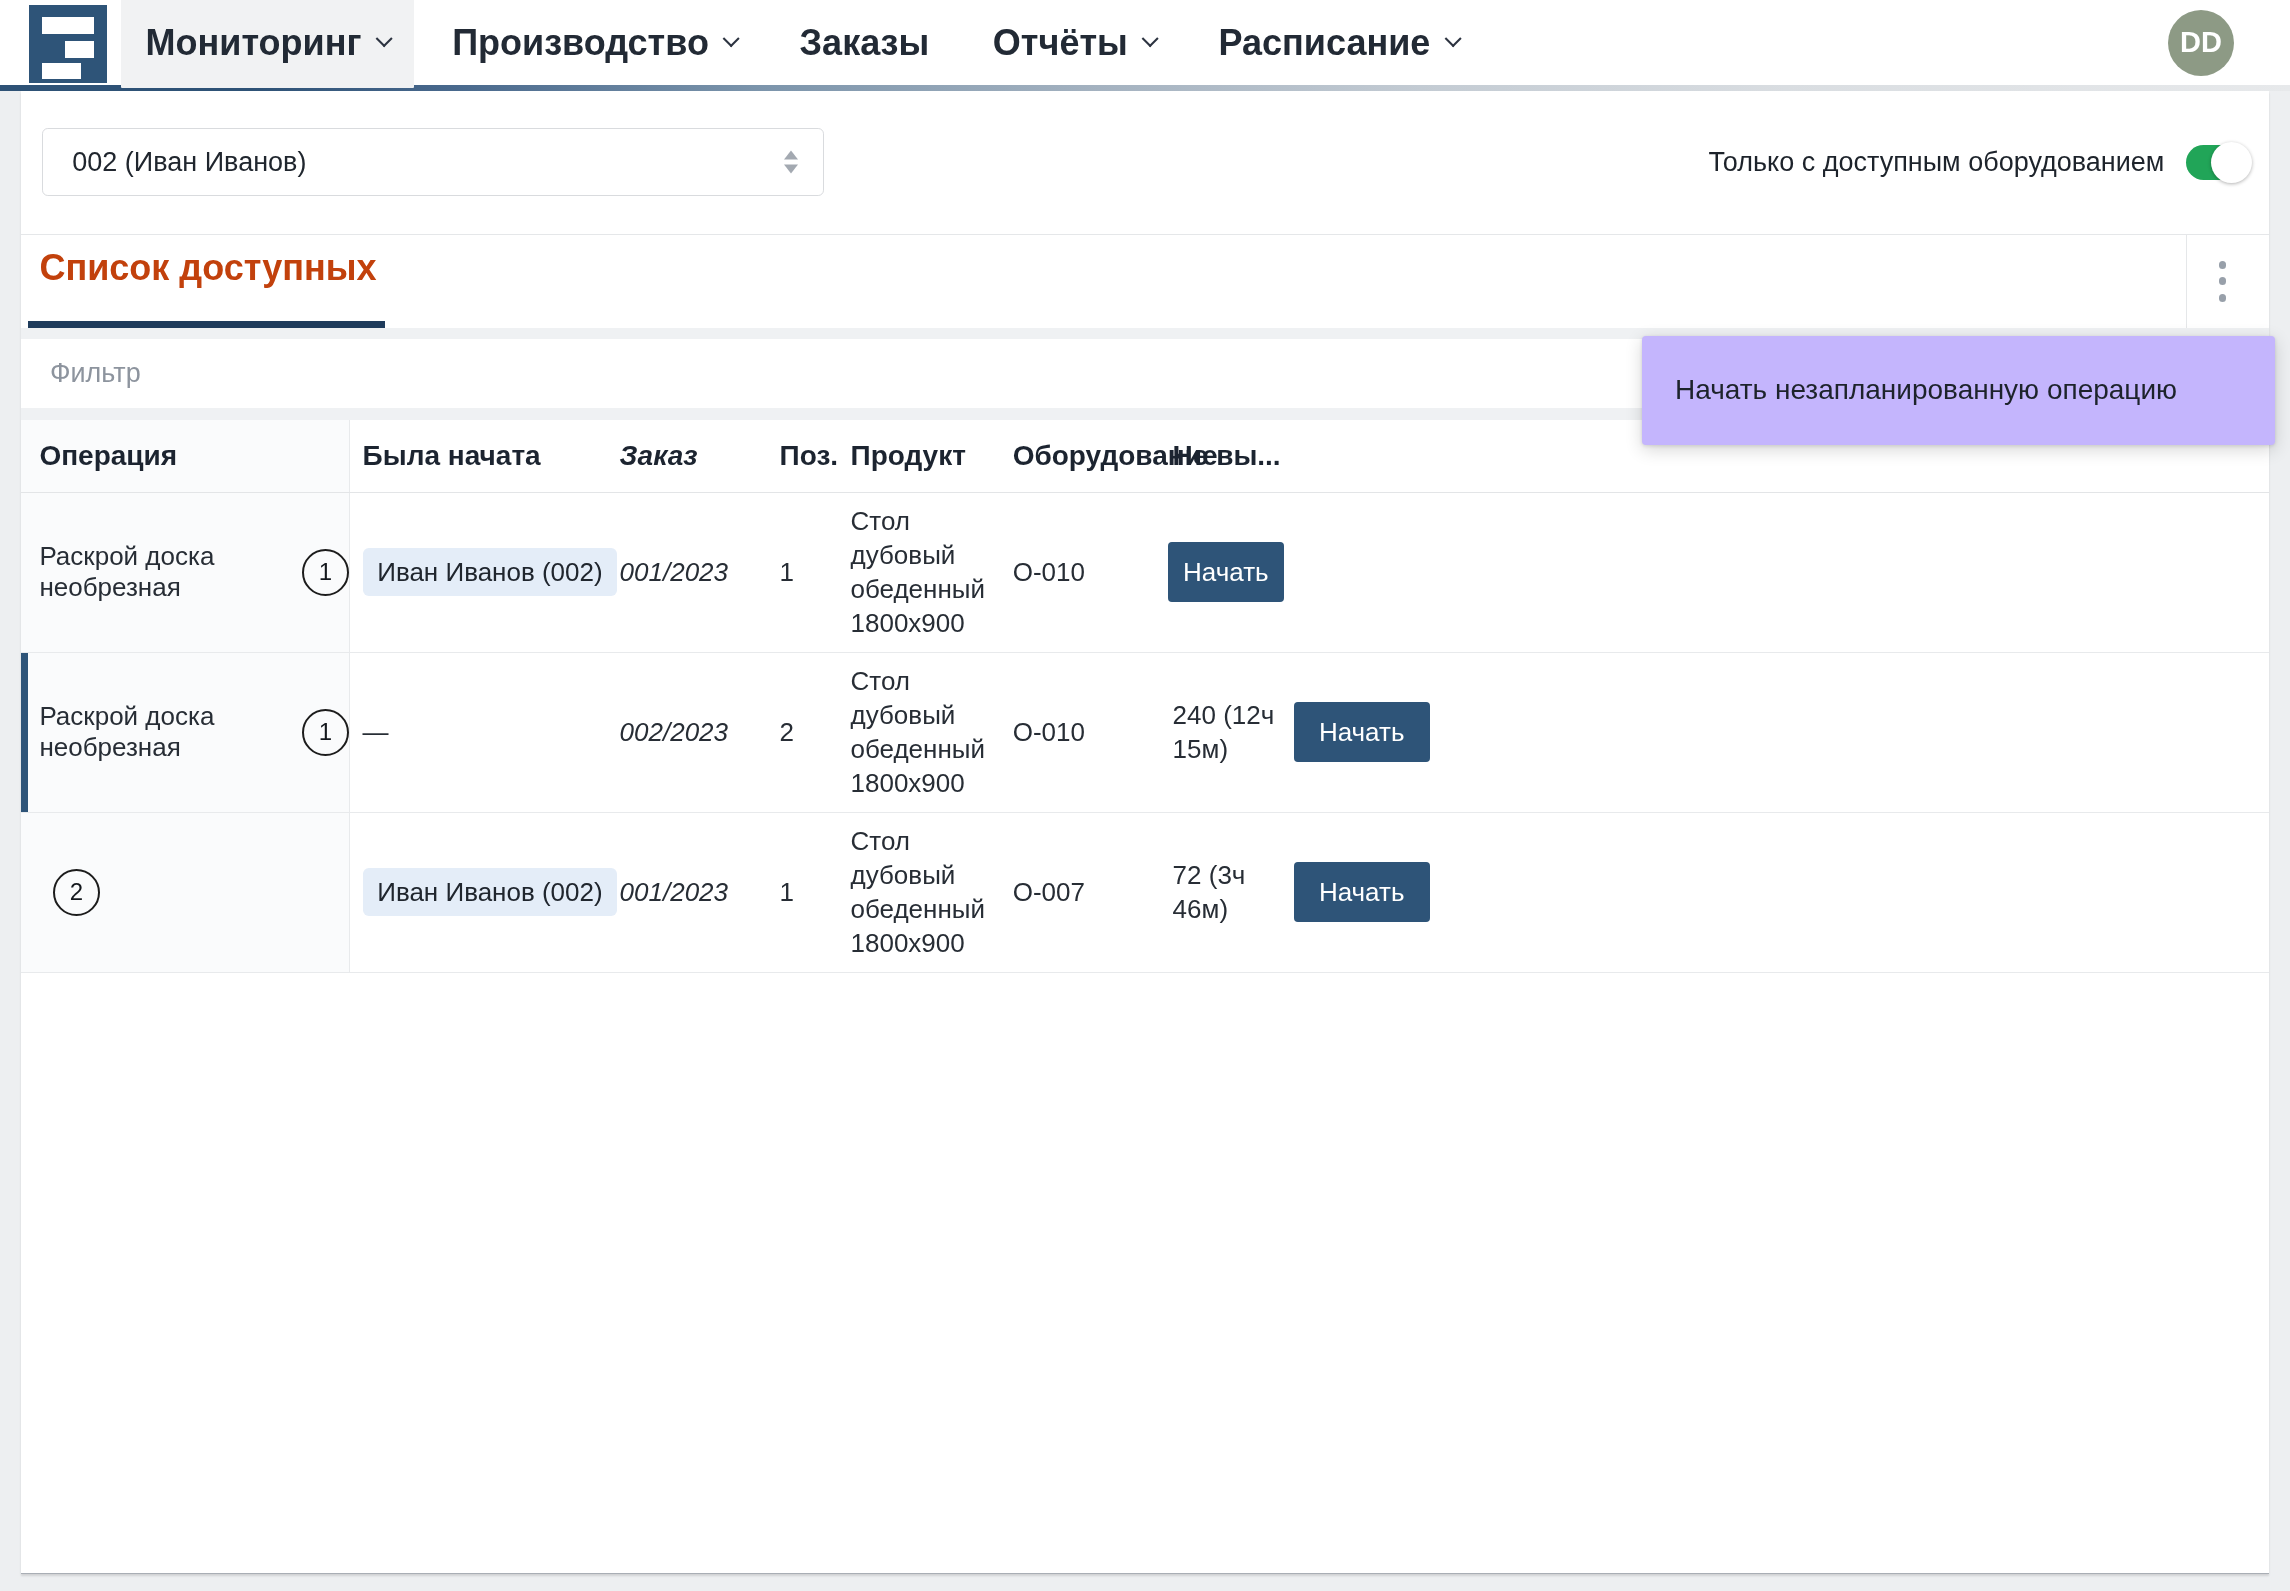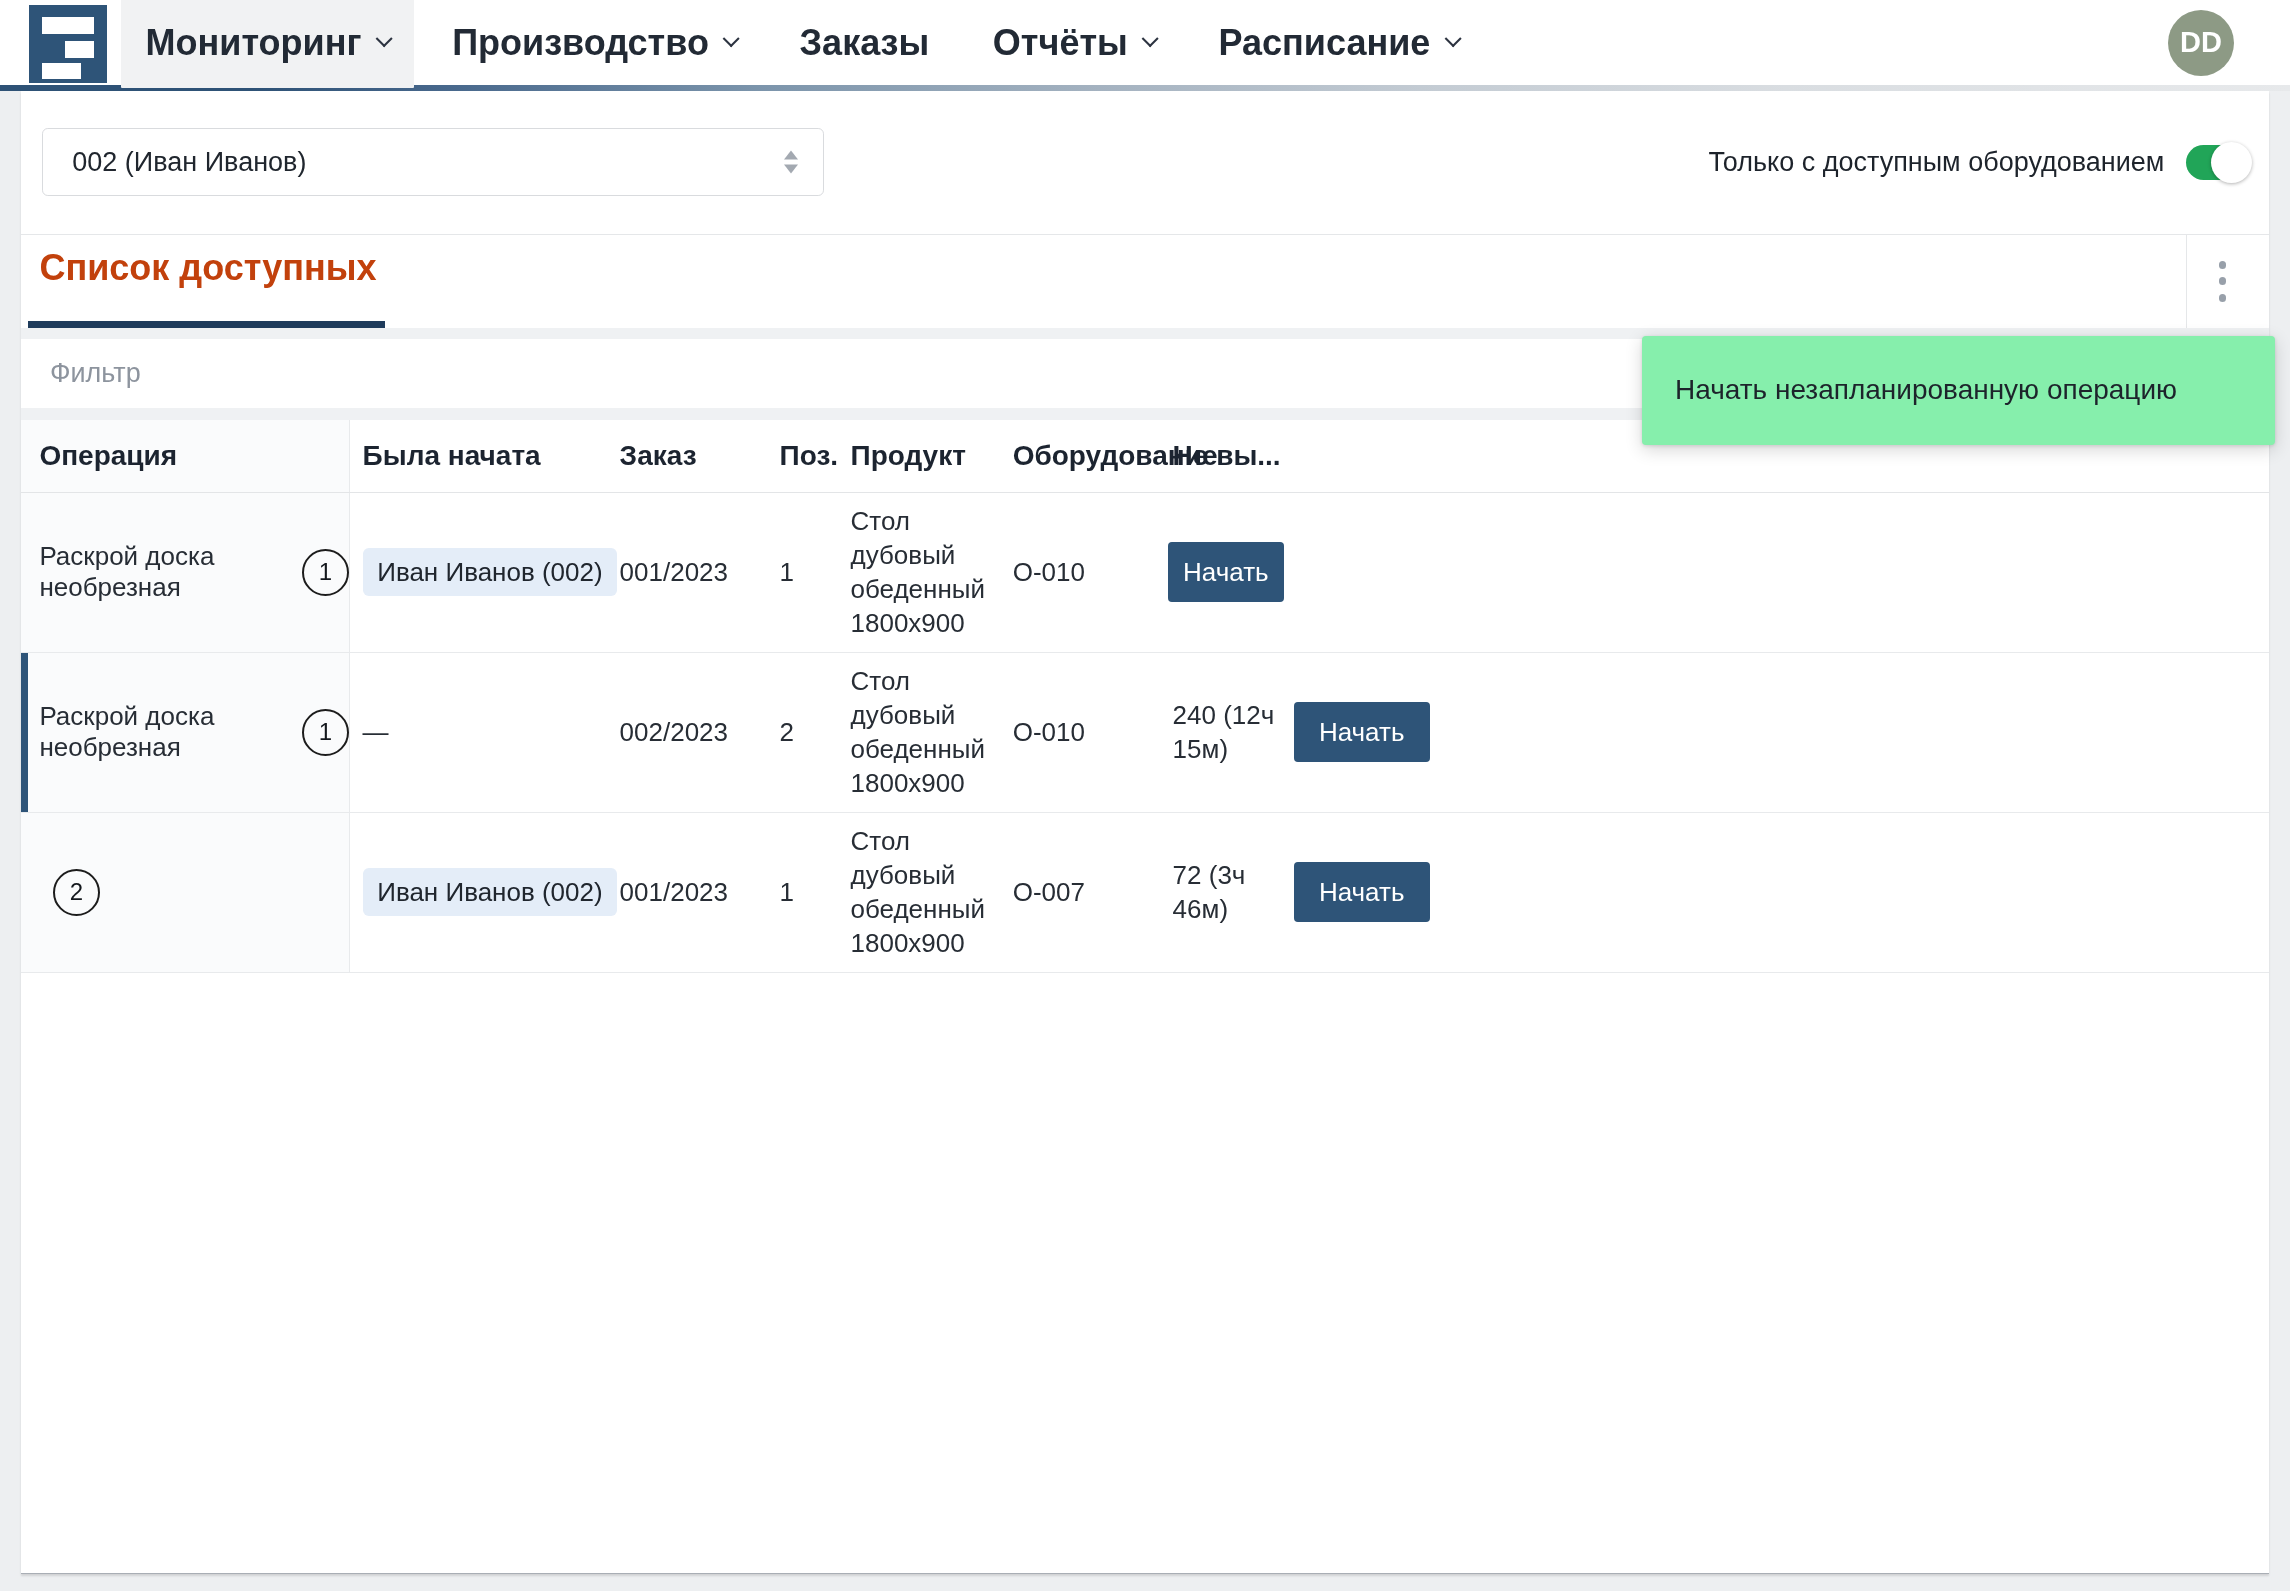--- a/index.html
+++ b/index.html
@@ -134,21 +134,21 @@
   .filter-icon {
     position: absolute; right: 7.8px; top: 27px;
     width: 29px; height: 29px; border-radius: 50%;
     border: 2.9px solid #a6adb5; cursor: pointer;
   }
 
   
   .menu-panel {
     position: absolute; left: 1621px; top: 245px;
     width: 633px; height: 109px;
-    background: #86efac; border-radius: 3.9px;
+    background: #c4b5fd; border-radius: 3.9px;
     box-shadow: 0 4.9px 17.5px rgba(0,0,0,0.16), 0 1px 3.9px rgba(0,0,0,0.12);
     display: flex; align-items: center;
     z-index: 10;
   }
   .menu-item {
     width: 100%; padding-left: 33px;
     font-size: 28px; color: #1d232b; cursor: pointer;
     white-space: nowrap;
   }
 
@@ -159,21 +159,21 @@
   }
   .thead { height: 73px; border-bottom: 1px solid #e3e5e7; }
   .thead .cell {
     font-weight: 700; font-size: 28px; color: #1c2430;
     display: flex; align-items: center; white-space: nowrap; text-align: right;
   }
   .trow { height: 160px; border-bottom: 1px solid #e8eaec; position: relative; cursor: pointer; }
   .cell { display: flex; align-items: center; font-size: 26px; color: #272d35; }
   .c-op      { padding-left: 18.4px; background: #fafbfc; border-right: 1px solid #e8eaec; }
   .c-start   { padding-left: 12.6px; }
-  .c-order   { padding-left: 14.6px; }
+  .c-order   { padding-left: 14.6px; font-style: italic; }
   .c-pos     { padding-left: 14.6px; }
   .c-prod    { padding-left: 17.5px; line-height: 34px; }
   .c-equip   { padding-left: 9.7px; }
   .c-nd      { padding-left: 14.6px; line-height: 34px; }
   .c-act     { padding-left: 9.7px; }
 
   .badge {
     flex: 0 0 auto;
     width: 47px; height: 47px; border-radius: 50%;
     border: 2.4px solid #1c1c1c;

